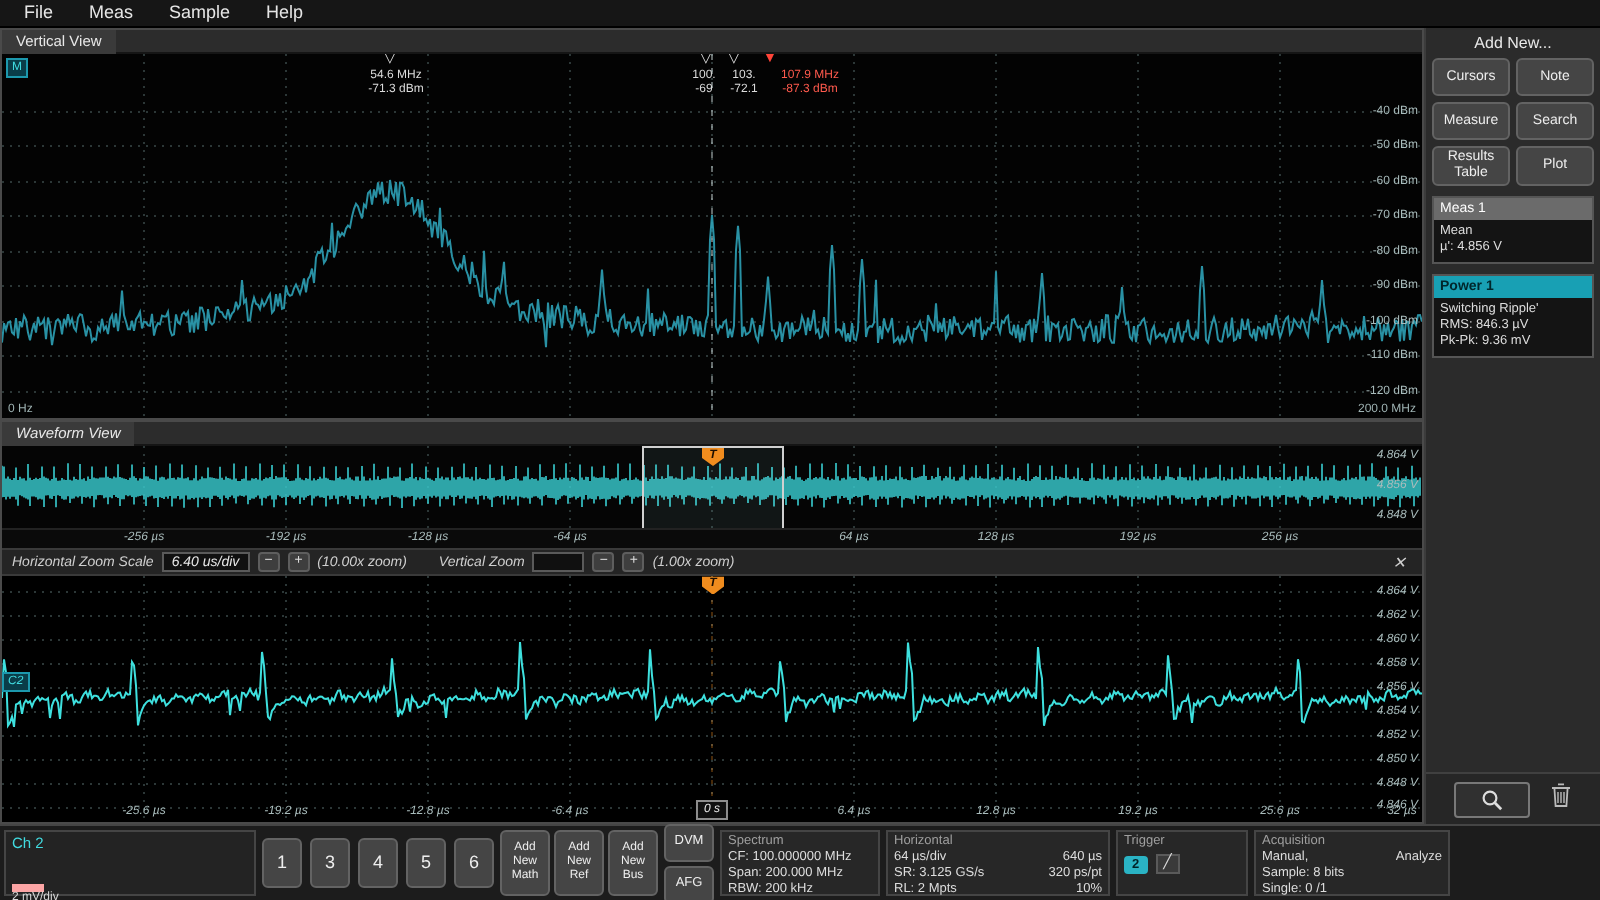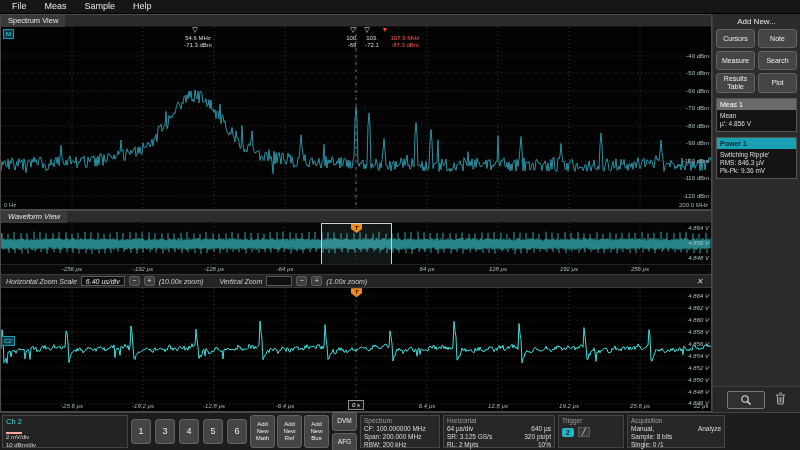--- a/index.html
+++ b/index.html
@@ -45,21 +45,21 @@
   .sbadge .hd{font-size:7px;padding:1px 3px;line-height:9px;}
   .sbadge .bd{background:#141414;padding:2px 3px;font-size:6.5px;line-height:1.3;color:#ddd;}
   .meas-hd{background:#6b6b6b;color:#fff;}
   .pwr-hd{background:#18a0b4;color:#00272c;font-weight:bold;}
   .sb-tools{margin-top:auto;height:26px;display:flex;align-items:center;justify-content:center;gap:10px;border-top:1px solid #404040;background:#262626;}
   .iconbox{width:38px;height:18px;border:1px solid #787878;border-radius:2px;background:#303030;display:flex;align-items:center;justify-content:center;}
   
   .bottombar{height:38px;background:#1c1c1c;border-top:1px solid #454545;display:flex;gap:3px;padding:2px 2px;}
   .bottombar>*{flex-shrink:0;}
   .ch2{width:126px;background:#232323;border:1px solid #454545;padding:1px 3px;font-size:6px;line-height:7.5px;color:#d8d8d8;}
-  .ch2 .nm{color:#41dbe0;font-size:7.5px;line-height:9px;border-bottom:2px solid #fca5a5;display:inline-block;padding-bottom:6px;}
+  .ch2 .nm{color:#41dbe0;font-size:7.5px;line-height:9px;border-bottom:4px solid #fca5a5;display:inline-block;padding-bottom:16px;}
   .chgrp{display:flex;gap:4px;align-items:center;}
   .chbtn{width:20px;height:25px;font-size:9px;}
   .addgrp{display:flex;gap:2px;}
   .addbtn{width:25px;font-size:6px;line-height:1.15;flex-direction:column;}
   .dvmcol{display:flex;flex-direction:column;gap:2px;justify-content:center;}
   .dvmbtn{width:25px;height:15px;font-size:6.5px;}
   .bbadge{background:#272727;border:1px solid #454545;padding:1px 3px;font-size:6.5px;line-height:1.25;color:#ddd;}
   .bbadge .t{color:#9f9f9f;}
   .pair{display:flex;justify-content:space-between;gap:4px;}
   .trg-row{display:flex;gap:4px;align-items:center;margin-top:2px;}
@@ -78,21 +78,21 @@
     <span class="menu-item">Meas</span>
     <span class="menu-item">Sample</span>
     <span class="menu-item">Help</span>
   </div>
 
   <div class="main">
     <div class="left">
 
       <div class="panel spectrum-panel">
         <div class="panel-header">
-          <span class="panel-title">Spectrum View</span>
+          <span class="panel-title">Vertical View</span>
         </div>
         <div class="spectrum-plot" id="spectrum-plot">
           <svg class="trace" id="spectrum-svg" width="710" height="182">
               <path d="M71 0V182M142 0V182M213 0V182M284 0V182M355 0V182M426 0V182M497 0V182M568 0V182M639 0V182M0 29H710M0 46H710M0 64H710M0 81H710M0 99H710M0 116H710M0 134H710M0 151H710M0 169H710" stroke="#2c3737" stroke-width="1" stroke-dasharray="1 3" fill="none"></path>
               <path d="M355 0V182" stroke="#c4d2d2" stroke-dasharray="3 4" opacity="0.5" fill="none"></path>
               <path d="M0 144.3L1 134.6L2 137.9L3 134.2L4 133.7L5 139.2L6 140.2L7 132.1L8 142.2L9 133.7L10 136.6L11 130.8L12 132.8L13 139.3L14 143.1L15 138.3L16 134.5L17 139.3L18 131.5L19 135.4L20 134.7L21 132.7L22 142.6L23 131.8L24 135.9L25 145.6L26 139.6L27 133.6L28 132.6L29 133.8L30 140.2L31 132.4L32 135.4L33 130.1L34 135.0L35 132.4L36 136.9L37 138.4L38 131.9L39 130.1L40 130.5L41 135.7L42 141.2L43 136.5L44 137.7L45 143.7L46 142.2L47 142.9L48 136.7L49 138.6L50 132.4L51 137.8L52 136.2L53 140.0L54 132.6L55 130.5L56 136.7L57 129.7L58 138.6L59 130.5L60 118.3L61 130.5L62 133.9L63 137.6L64 137.6L65 133.4L66 138.4L67 132.7L68 131.2L69 129.0L70 137.2L71 133.8L72 134.2L73 135.7L74 135.9L75 129.9L76 140.8L77 136.6L78 134.6L79 135.1L80 130.8L81 131.2L82 131.2L83 128.9L84 137.9L85 140.7L86 140.2L87 130.2L88 134.2L89 135.0L90 130.2L91 129.2L92 130.7L93 128.9L94 139.2L95 130.7L96 139.3L97 129.3L98 137.7L99 126.8L100 126.9L101 129.8L102 138.5L103 127.6L104 134.1L105 135.3L106 134.2L107 126.7L108 126.6L109 128.9L110 129.2L111 131.3L112 132.1L113 127.6L114 132.2L115 129.8L116 128.6L117 123.9L118 127.2L119 125.3L120 113.0L121 124.3L122 122.8L123 133.3L124 133.2L125 125.9L126 121.8L127 124.9L128 125.4L129 127.6L130 123.2L131 125.9L132 124.2L133 121.7L134 120.0L135 129.4L136 128.2L137 120.1L138 126.2L139 119.7L140 127.4L141 127.0L142 115.7L143 119.9L144 120.9L145 120.4L146 117.2L147 115.3L148 117.5L149 119.9L150 116.6L151 112.2L152 119.2L153 112.6L154 111.0L155 107.3L156 114.5L157 101.8L158 98.9L159 99.4L160 97.2L161 104.5L162 102.9L163 98.3L164 98.6L165 84.4L166 101.7L167 98.4L168 88.4L169 91.2L170 89.5L171 90.7L172 87.2L173 85.8L174 86.7L175 81.3L176 77.4L177 74.9L178 76.2L179 79.4L180 82.2L181 75.3L182 76.6L183 69.6L184 68.5L185 75.3L186 67.7L187 71.8L188 64.2L189 70.2L190 63.9L191 74.1L192 72.2L193 74.8L194 63.0L195 69.7L196 71.9L197 64.1L198 76.0L199 64.3L200 64.5L201 66.7L202 75.6L203 74.6L204 74.8L205 71.6L206 79.7L207 78.1L208 72.6L209 81.7L210 73.0L211 83.1L212 82.3L213 85.5L214 82.6L215 91.7L216 84.2L217 84.5L218 92.1L219 76.9L220 96.6L221 87.9L222 88.6L223 95.4L224 93.7L225 101.1L226 104.6L227 106.8L228 108.2L229 105.3L230 106.9L231 100.6L232 107.9L233 110.6L234 115.0L235 103.9L236 111.3L237 110.9L238 114.9L239 121.0L240 121.3L241 98.4L242 116.9L243 124.9L244 122.4L245 123.1L246 125.2L247 117.5L248 116.8L249 118.9L250 113.0L251 103.9L252 119.6L253 124.5L254 126.2L255 124.7L256 125.0L257 123.7L258 123.5L259 133.5L260 129.0L261 129.1L262 132.1L263 133.6L264 125.6L265 125.0L266 128.1L267 133.9L268 122.6L269 132.2L270 129.2L271 135.3L272 146.6L273 124.3L274 137.0L275 125.5L276 135.8L277 128.1L278 125.5L279 130.2L280 137.1L281 126.1L282 126.2L283 133.1L284 134.4L285 137.2L286 134.4L287 126.0L288 130.2L289 127.6L290 136.2L291 129.5L292 135.8L293 140.4L294 138.2L295 139.5L296 138.9L297 130.5L298 131.0L299 120.0L300 107.8L301 120.0L302 128.0L303 133.8L304 127.6L305 136.3L306 138.8L307 137.9L308 140.1L309 133.7L310 131.8L311 130.6L312 137.4L313 134.2L314 134.3L315 138.8L316 138.0L317 135.3L318 131.3L319 138.0L320 141.1L321 135.6L322 134.4L323 117.3L324 138.9L325 129.5L326 141.0L327 132.6L328 136.4L329 132.9L330 135.8L331 129.6L332 131.4L333 138.2L334 137.0L335 137.8L336 134.2L337 136.4L338 131.0L339 141.1L340 130.4L341 139.4L342 137.8L343 131.6L344 131.5L345 132.5L346 140.1L347 133.0L348 141.2L349 133.7L350 140.9L351 141.2L352 133.6L353 130.5L354 92.9L355 80.6L356 92.9L357 136.3L358 139.2L359 136.0L360 136.8L361 134.0L362 133.1L363 141.9L364 137.4L365 141.6L366 135.8L367 98.1L368 85.9L369 98.1L370 141.4L371 136.4L372 140.3L373 139.7L374 138.7L375 132.0L376 136.0L377 141.4L378 143.5L379 135.6L380 141.2L381 132.9L382 123.5L383 111.3L384 123.5L385 138.2L386 138.2L387 142.2L388 140.7L389 134.3L390 143.9L391 137.5L392 134.6L393 134.4L394 142.5L395 134.3L396 140.1L397 138.2L398 138.4L399 136.9L400 131.2L401 134.1L402 140.6L403 131.8L404 138.4L405 134.1L406 128.0L407 139.2L408 137.8L409 142.1L410 141.4L411 131.6L412 138.1L413 140.0L414 107.8L415 95.5L416 107.8L417 138.7L418 137.6L419 138.0L420 140.4L421 134.5L422 143.7L423 139.6L424 143.9L425 134.5L426 142.5L427 143.1L428 138.0L429 114.8L430 102.5L431 114.8L432 141.5L433 137.1L434 136.1L435 136.4L436 134.3L437 112.9L438 144.5L439 136.1L440 142.6L441 132.2L442 136.9L443 138.7L444 136.3L445 132.0L446 144.0L447 143.2L448 141.6L449 144.5L450 141.3L451 143.8L452 142.7L453 135.9L454 140.9L455 143.4L456 137.4L457 137.5L458 136.1L459 133.8L460 138.0L461 138.3L462 143.8L463 130.6L464 133.4L465 135.2L466 138.6L467 124.7L468 139.3L469 134.4L470 138.9L471 132.0L472 142.2L473 140.4L474 132.6L475 140.2L476 131.2L477 135.4L478 134.9L479 139.0L480 140.0L481 138.6L482 137.1L483 135.2L484 136.9L485 133.2L486 141.5L487 132.7L488 133.9L489 132.4L490 142.9L491 138.5L492 140.1L493 137.0L494 137.8L495 134.4L496 134.6L497 108.7L498 136.6L499 139.4L500 133.5L501 134.4L502 131.8L503 130.8L504 139.3L505 140.2L506 135.4L507 142.1L508 135.3L509 144.2L510 137.0L511 143.3L512 135.5L513 135.2L514 132.8L515 144.1L516 132.4L517 139.4L518 132.2L519 121.8L520 109.5L521 121.8L522 143.6L523 130.8L524 144.0L525 134.7L526 135.2L527 136.6L528 134.8L529 143.0L530 141.2L531 136.8L532 136.0L533 143.1L534 142.7L535 132.9L536 132.5L537 135.1L538 136.9L539 136.1L540 138.6L541 143.6L542 137.1L543 136.6L544 134.0L545 138.1L546 143.9L547 135.8L548 144.0L549 143.1L550 132.5L551 142.1L552 130.6L553 130.7L554 142.3L555 144.4L556 144.4L557 131.1L558 132.0L559 128.8L560 116.5L561 128.8L562 134.9L563 134.1L564 141.6L565 143.0L566 136.1L567 144.1L568 135.9L569 135.5L570 133.4L571 132.3L572 136.7L573 142.7L574 144.4L575 138.0L576 136.0L577 142.1L578 141.1L579 139.7L580 141.1L581 140.1L582 143.7L583 141.2L584 137.6L585 137.5L586 144.3L587 140.4L588 134.2L589 139.9L590 144.1L591 138.9L592 138.8L593 132.8L594 140.7L595 142.3L596 142.8L597 138.9L598 142.4L599 118.3L600 106.0L601 118.3L602 143.0L603 144.3L604 139.2L605 134.8L606 131.7L607 135.4L608 142.7L609 143.8L610 143.8L611 138.6L612 134.3L613 141.3L614 140.3L615 131.8L616 143.3L617 142.7L618 138.8L619 142.4L620 132.3L621 137.5L622 137.5L623 132.4L624 140.2L625 141.5L626 137.5L627 143.5L628 136.6L629 137.2L630 140.2L631 135.8L632 142.6L633 135.1L634 135.0L635 140.7L636 136.0L637 130.5L638 136.7L639 141.7L640 138.8L641 134.6L642 132.3L643 131.3L644 140.0L645 138.1L646 132.7L647 134.1L648 136.1L649 137.0L650 132.8L651 134.5L652 138.8L653 141.0L654 132.0L655 128.7L656 132.9L657 132.1L658 134.0L659 125.3L660 113.0L661 125.3L662 132.3L663 144.4L664 138.9L665 137.8L666 135.8L667 136.9L668 136.0L669 140.0L670 133.3L671 135.9L672 135.9L673 137.9L674 141.8L675 139.1L676 141.2L677 137.1L678 139.5L679 137.4L680 143.1L681 131.1L682 140.1L683 139.5L684 142.9L685 136.5L686 138.4L687 137.2L688 131.7L689 135.7L690 143.6L691 135.2L692 140.5L693 134.4L694 141.4L695 138.6L696 136.8L697 133.4L698 134.1L699 143.7L700 132.6L701 143.3L702 133.7L703 133.9L704 143.0L705 135.4L706 133.5L707 135.5L708 130.6L709 130.5L710 133.8" stroke="#2b99ad" stroke-width="1" fill="none" opacity="0.95"></path>
             </svg>
           <span class="chan-tag" style="left:2px;top:2px;">M</span>
           <span class="marker-tri" style="left:194px;">▽</span>
           <div class="marker-label" style="left:197px;"><span>54.6 MHz</span><br><span>-71.3 dBm</span></div>

